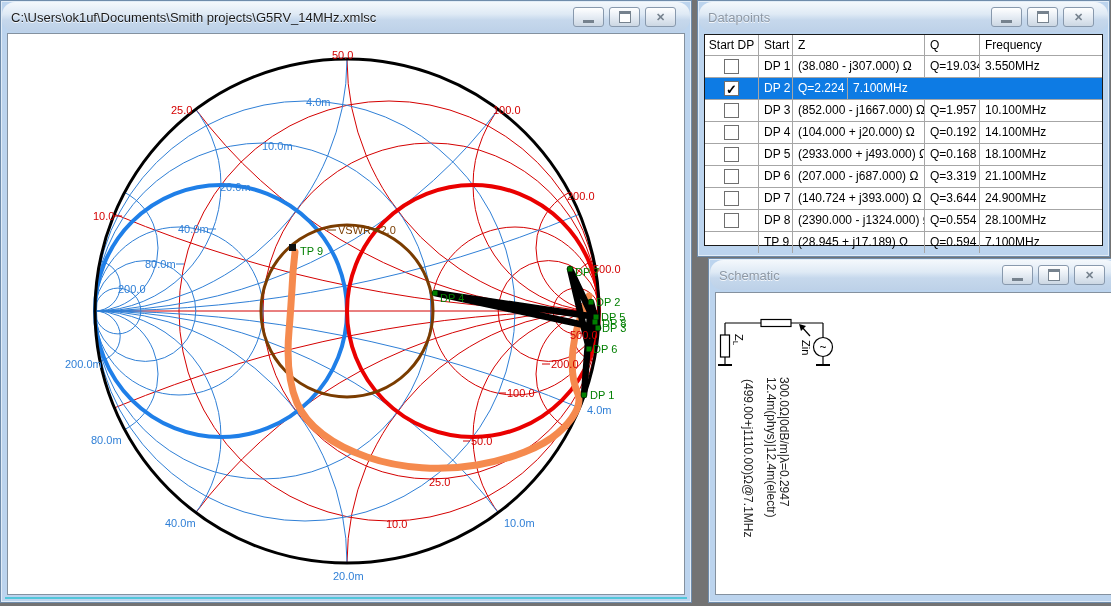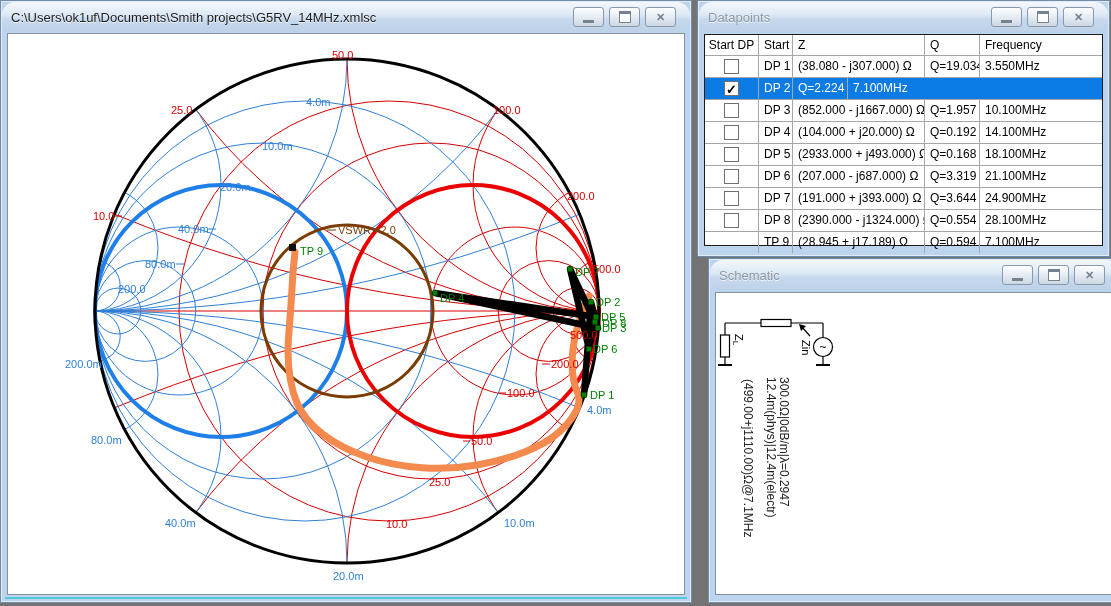--- a/index.html
+++ b/index.html
@@ -275,21 +275,21 @@
         <div class="dp-cell c2">DP 6</div>
         <div class="dp-cell c3">(207.000 - j687.000) Ω</div>
         <div class="dp-cell c4">Q=3.319</div>
         <div class="dp-cell c5">21.100MHz</div>
       </div>
       <div class="dp-row">
         <div class="dp-cell c1">
             <span class="cb"></span>
           </div>
         <div class="dp-cell c2">DP 7</div>
-        <div class="dp-cell c3">(191.000 + j393.000) Ω</div>
+        <div class="dp-cell c3">(140.724 + j393.000) Ω</div>
         <div class="dp-cell c4">Q=3.644</div>
         <div class="dp-cell c5">24.900MHz</div>
       </div>
       <div class="dp-row">
         <div class="dp-cell c1">
             <span class="cb"></span>
           </div>
         <div class="dp-cell c2">DP 8</div>
         <div class="dp-cell c3">(2390.000 - j1324.000) Ω</div>
         <div class="dp-cell c4">Q=0.554</div>

